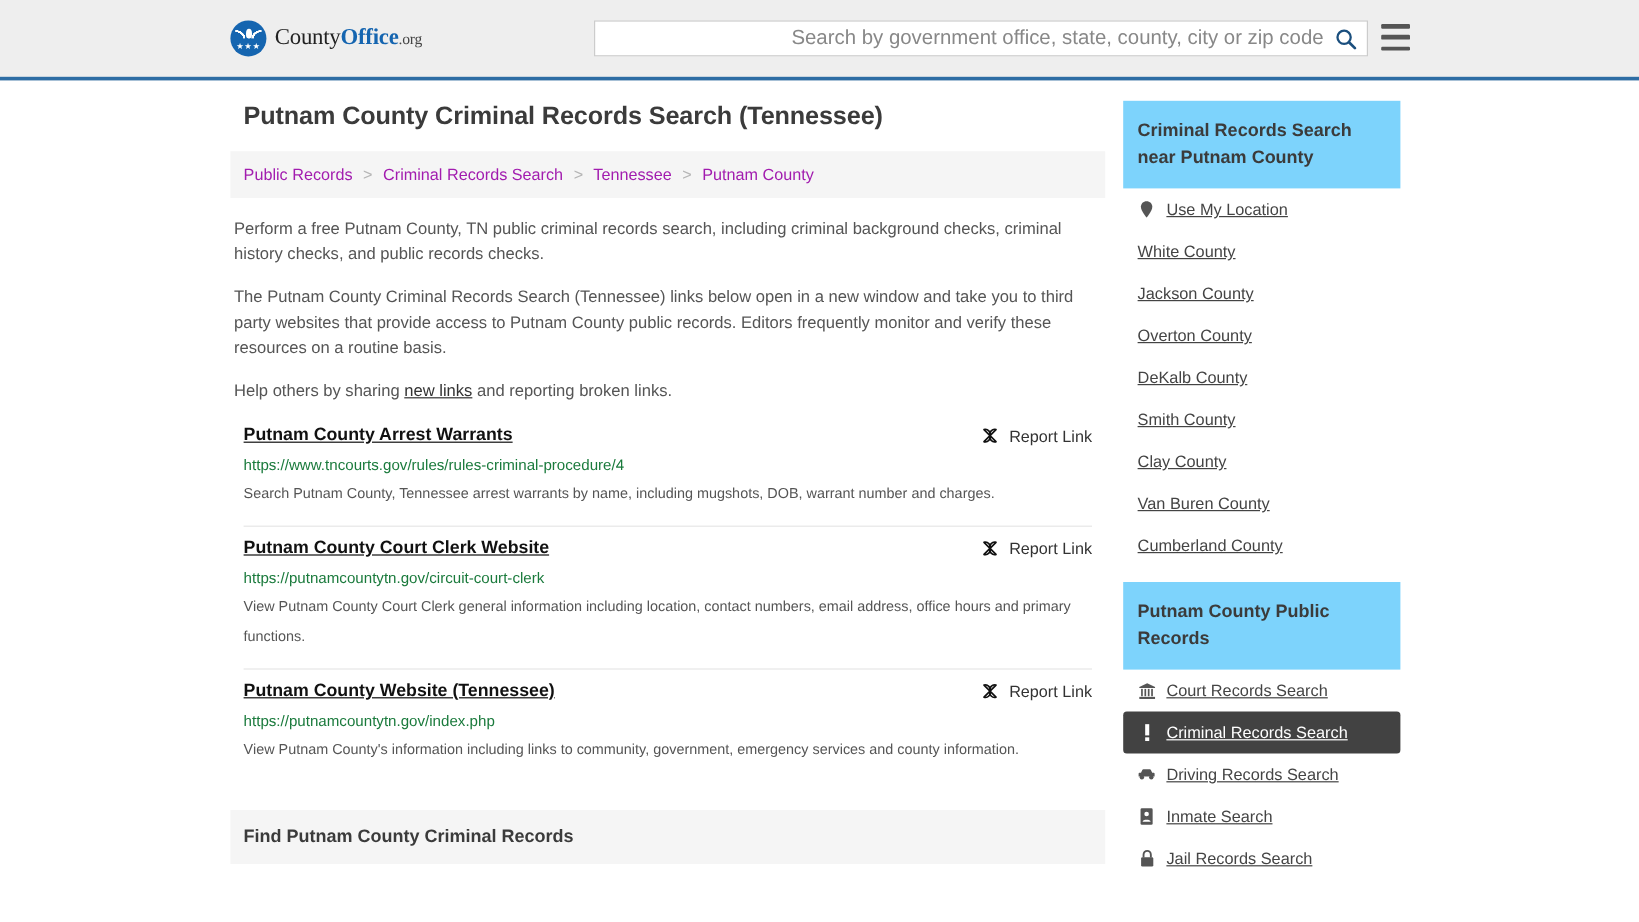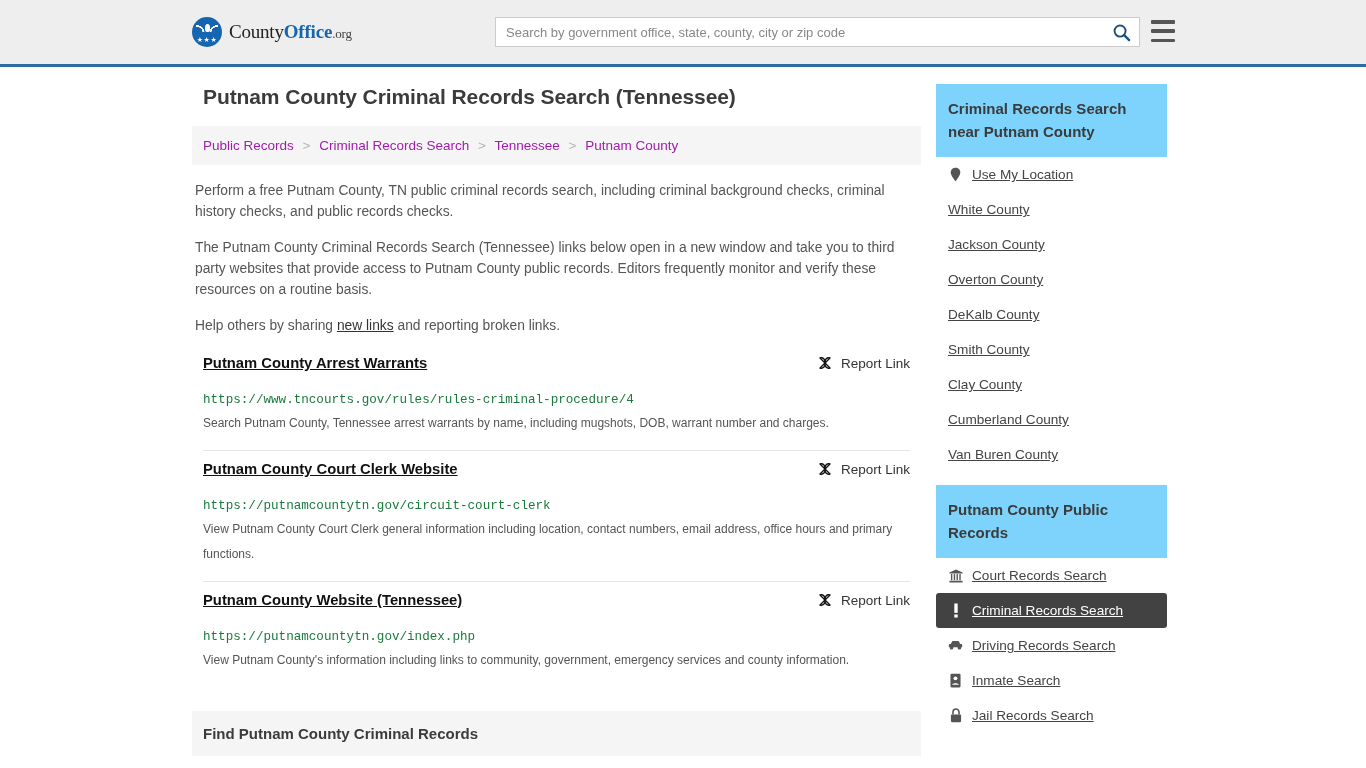--- a/index.html
+++ b/index.html
@@ -78,25 +78,26 @@
     display: flex;
     align-items: center;
     background: #ffffff;
     border: 1px solid #cccccc;
   }
   .search-input {
     flex: 1;
     border: none;
     outline: none;
     height: 100%;
-    padding: 0 10px;
-    font-size: 13px;
+    padding: 0 0;
+    font-size: 17px;
     color: #333;
     font-family: "Liberation Sans", sans-serif;
     background: transparent;
+    text-align: right;
   }
   .search-input::placeholder { color: #888888; }
   .search-btn {
     width: 36px; height: 100%;
     border: none; background: transparent;
     cursor: pointer;
     display: flex; align-items: center; justify-content: center;
     padding: 0;
   }
   .hamburger {
@@ -187,23 +188,22 @@
     gap: 8px;
     font-size: 13.5px;
     color: #333333;
     text-decoration: none;
     white-space: nowrap;
     margin-top: 1px;
   }
   .result-url {
     font-size: 12.6px;
     color: #1a7a3c;
-    margin-top: 19px;
+    margin-top: 7px;
     line-height: 16px;
-    font-family: Liberation Mono, monospace;
   }
   .result-desc {
     font-size: 12px;
     line-height: 25px;
     color: #555555;
     margin-top: 3px;
   }
 
   
   .section-head {
@@ -393,26 +393,26 @@
               <span class="lbl">Smith County</span>
             </a>
           </li>
         <li>
             <a class="side-link" href="#">
               <span class="lbl">Clay County</span>
             </a>
           </li>
         <li>
             <a class="side-link" href="#">
+              <span class="lbl">Van Buren County</span>
+            </a>
+          </li>
+        <li>
+            <a class="side-link" href="#">
               <span class="lbl">Cumberland County</span>
-            </a>
-          </li>
-        <li>
-            <a class="side-link" href="#">
-              <span class="lbl">Van Buren County</span>
             </a>
           </li>
       </ul>
     </div>
 
     <div class="panel">
       <div class="panel-head">Putnam County Public Records</div>
       <ul class="panel-list">
 
         <li>

